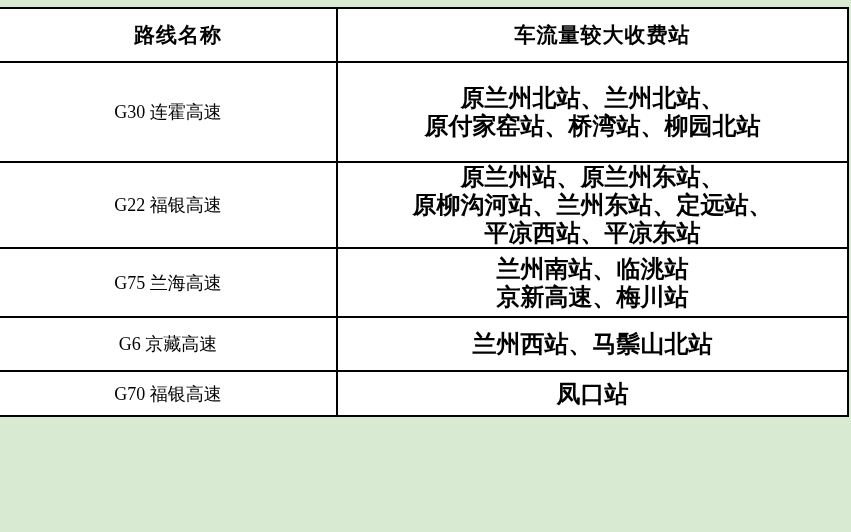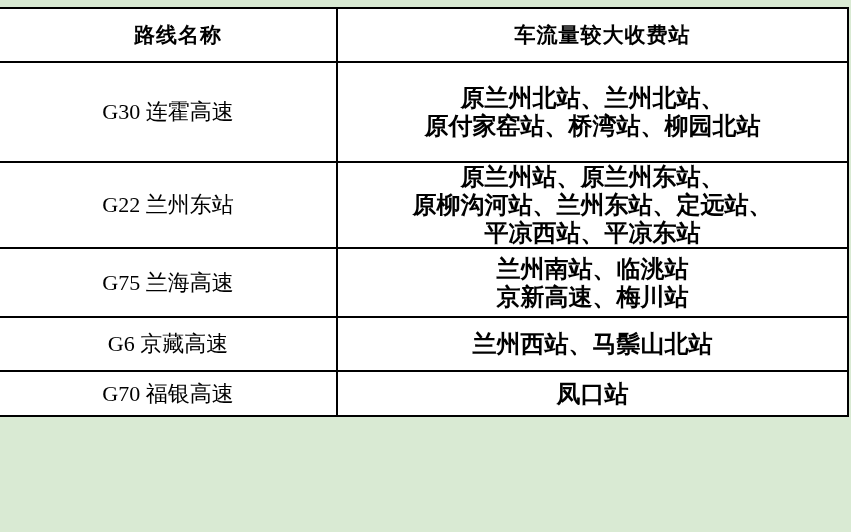--- a/index.html
+++ b/index.html
@@ -33,21 +33,21 @@
     padding: 0;
     overflow: hidden;
   }
   th {
     font-size: 21px;
     font-weight: bold;
     letter-spacing: 1px;
     padding-left: 20px;
   }
   td.route-cell {
-    font-size: 22px;
+    font-size: 18px;
   }
   td.stations-cell {
     font-size: 24px;
     font-weight: bold;
   }
   .station-line {
     line-height: 28px;
   }
   
   tr.header-row    { height: 54px; }
@@ -75,21 +75,21 @@
     </thead>
     <tbody>
         <tr class="row-0">
     <td class="route-cell">G30 连霍高速</td>
     <td class="stations-cell">
             <div class="station-line">原兰州北站、兰州北站、</div>
             <div class="station-line">原付家窑站、桥湾站、柳园北站</div>
           </td>
   </tr>
         <tr class="row-1">
-    <td class="route-cell">G22 兰州东站</td>
+    <td class="route-cell">G22 福银高速</td>
     <td class="stations-cell">
             <div class="station-line">原兰州站、原兰州东站、</div>
             <div class="station-line">原柳沟河站、兰州东站、定远站、</div>
             <div class="station-line">平凉西站、平凉东站</div>
           </td>
   </tr>
         <tr class="row-2">
     <td class="route-cell">G75 兰海高速</td>
     <td class="stations-cell">
             <div class="station-line">兰州南站、临洮站</div>

